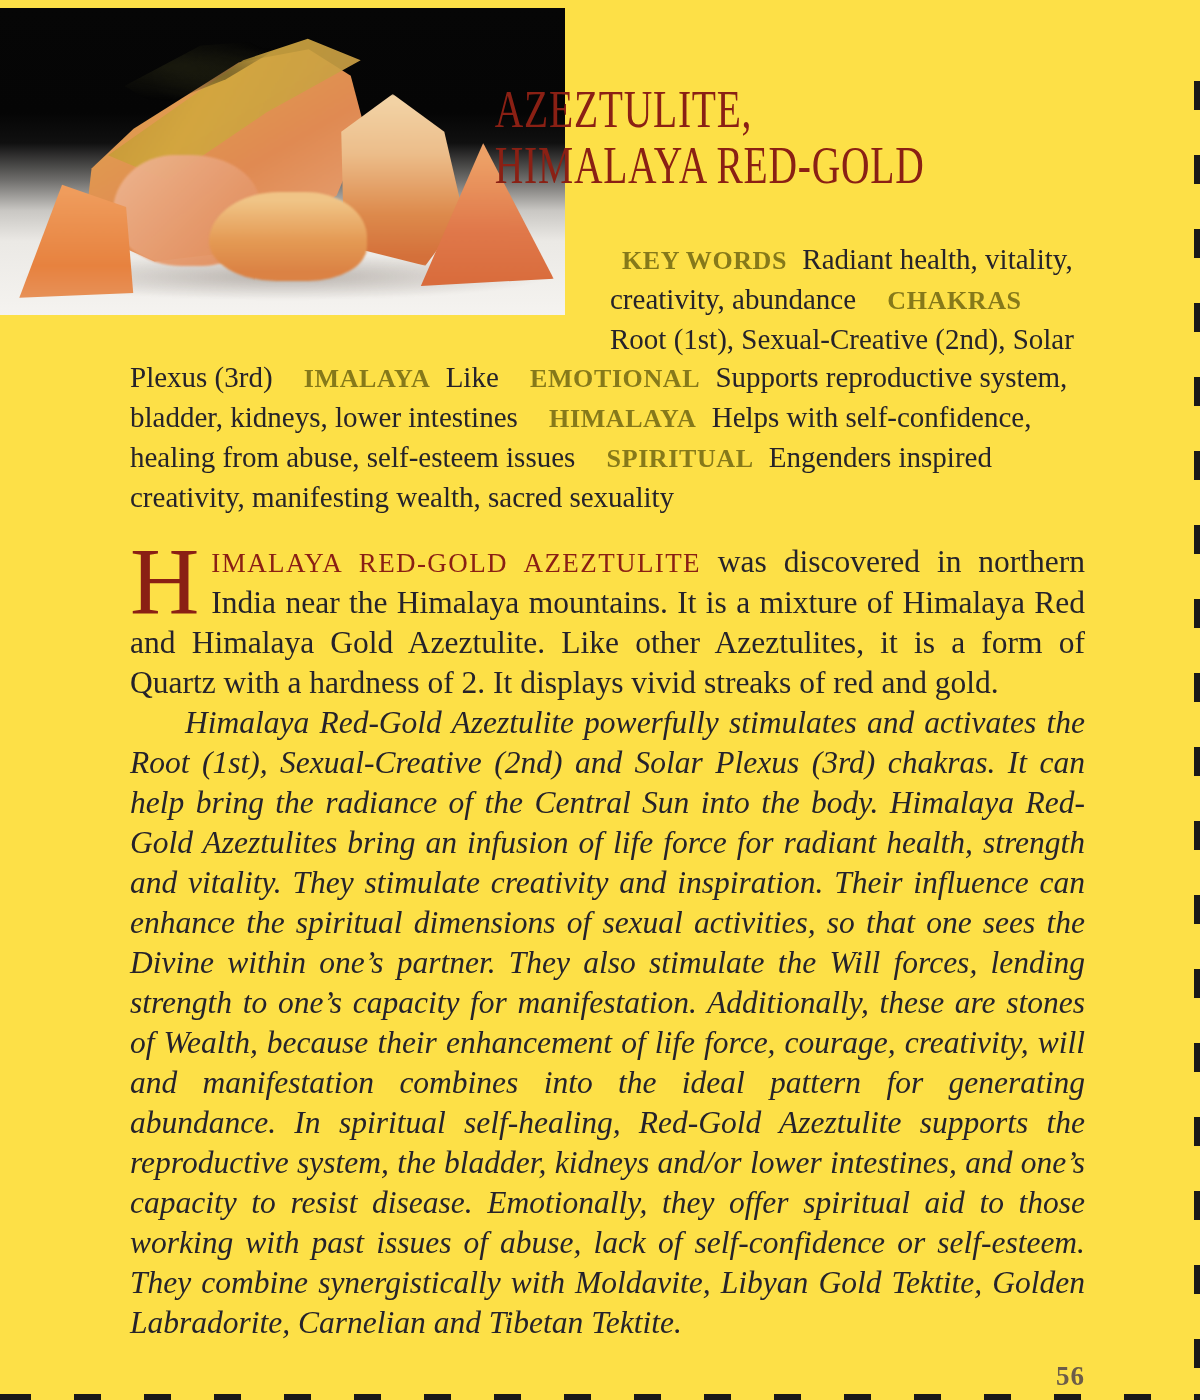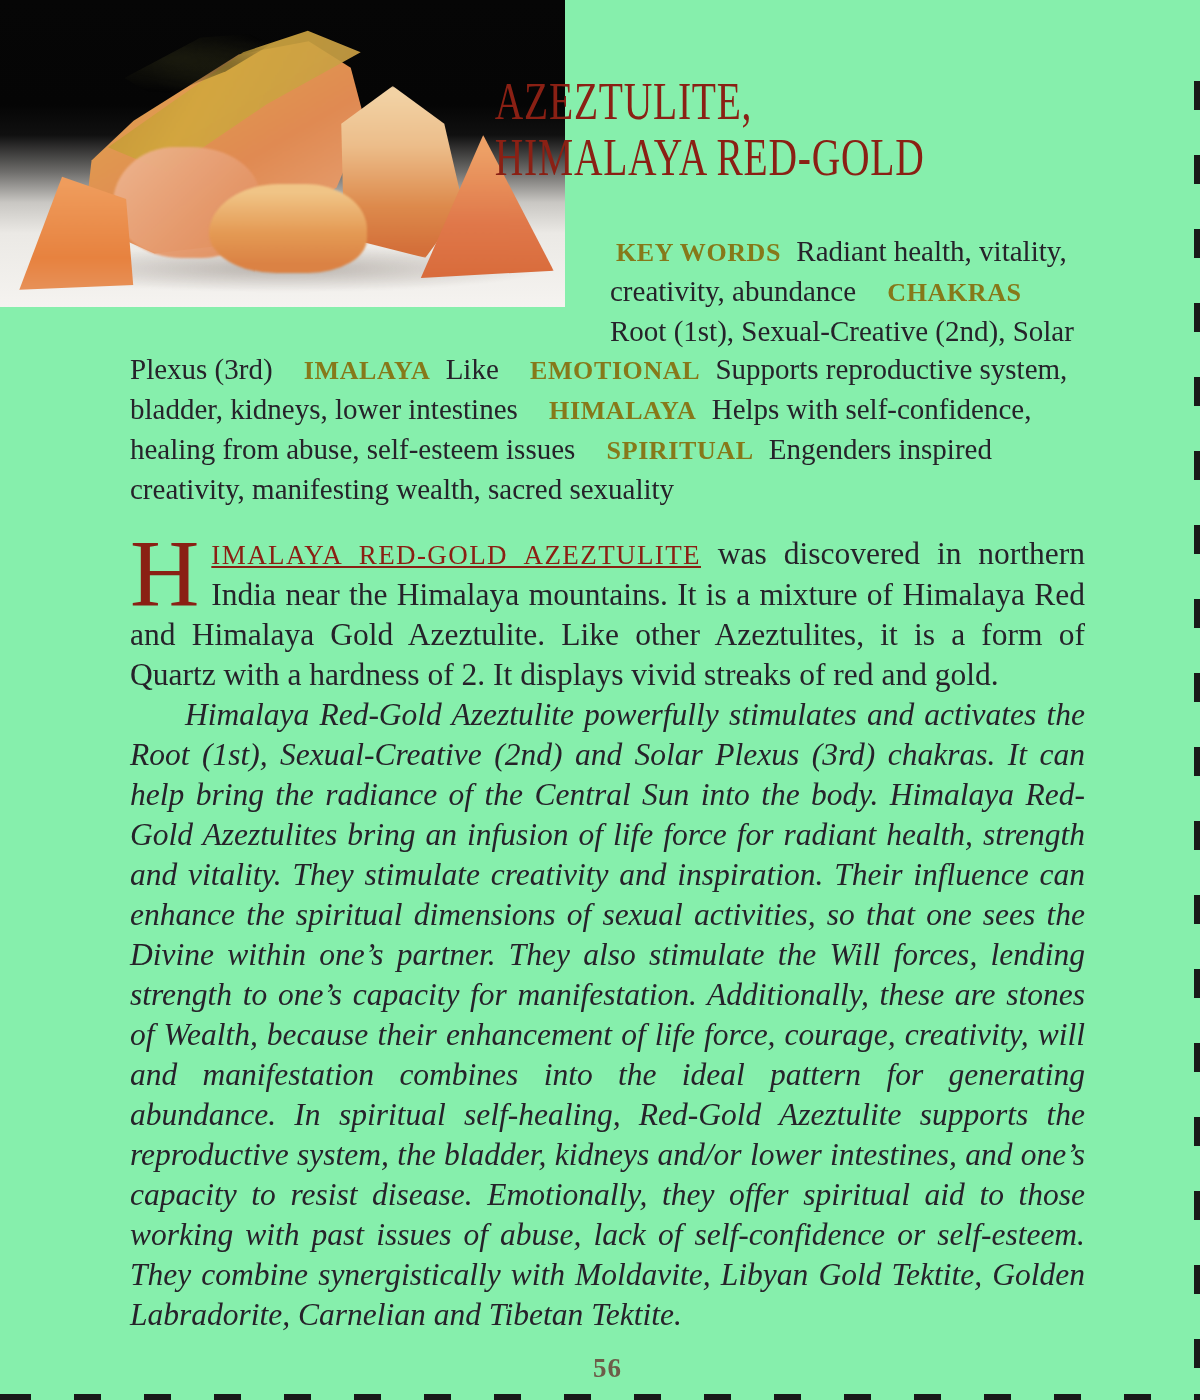--- a/index.html
+++ b/index.html
@@ -1,24 +1,24 @@
 <!DOCTYPE html>
 <html><head>
 <meta charset="utf-8">
 <style>
   html,body{margin:0;padding:0;background:#e9e9e7;}
   *{box-sizing:border-box;}
   #page{
     position:relative;
     width:1200px;height:1400px;
-    background:#86efac;
+    background:#fde047;
     overflow:hidden;
     font-family:"Liberation Serif", serif;
     color:#26232a;
-    padding:0 115px 0 130px;
+    padding:8px 115px 0 130px;
   }
   
   .photo{
     float:left;
     width:565px;height:307px;
     margin:0 45px 16px -130px;
     position:relative;
     overflow:hidden;
     background:linear-gradient(to bottom,
       #060606 0%, #050505 34%, #101010 44%,
@@ -91,21 +91,21 @@
     text-align:left;
   }
   .plabel{
     font-weight:bold;
     color:#86791a;
     font-size:26px;
     letter-spacing:.6px;
     margin:0 8px 0 24px;
     white-space:nowrap;
   }
-  .plabel:first-child{margin-left:6px;}
+  .plabel:first-child{margin-left:12px;}
   
   .body-para{
     margin:0;
     font-size:31.5px;
     line-height:40px;
     text-align:justify;
   }
   .body-para.first{margin-top:26px;}
   .body-para.indent{text-indent:55px;font-style:italic;}
   .dropcap{
@@ -114,27 +114,26 @@
     line-height:70px;
     height:72px;
     color:#8a2014;
     margin:5px 12px 0 0;
   }
   .lead-caps{
     color:#8a2014;
     font-size:27px;
     letter-spacing:1.4px;
     white-space:normal;
-    text-decoration:underline;
   }
   
   .pagenum{
     clear:both;
     margin:18px 0 0 0;
-    text-align:center;
+    text-align:right;
     font-size:27px;
     font-weight:bold;
     color:#6d5d49;
     letter-spacing:1px;
   }
   
   .edge-right{
     position:absolute;right:0;top:36px;bottom:0;width:6px;
     background:repeating-linear-gradient(to bottom, transparent 0 45px, #191919 45px 74px);
     z-index:5;

